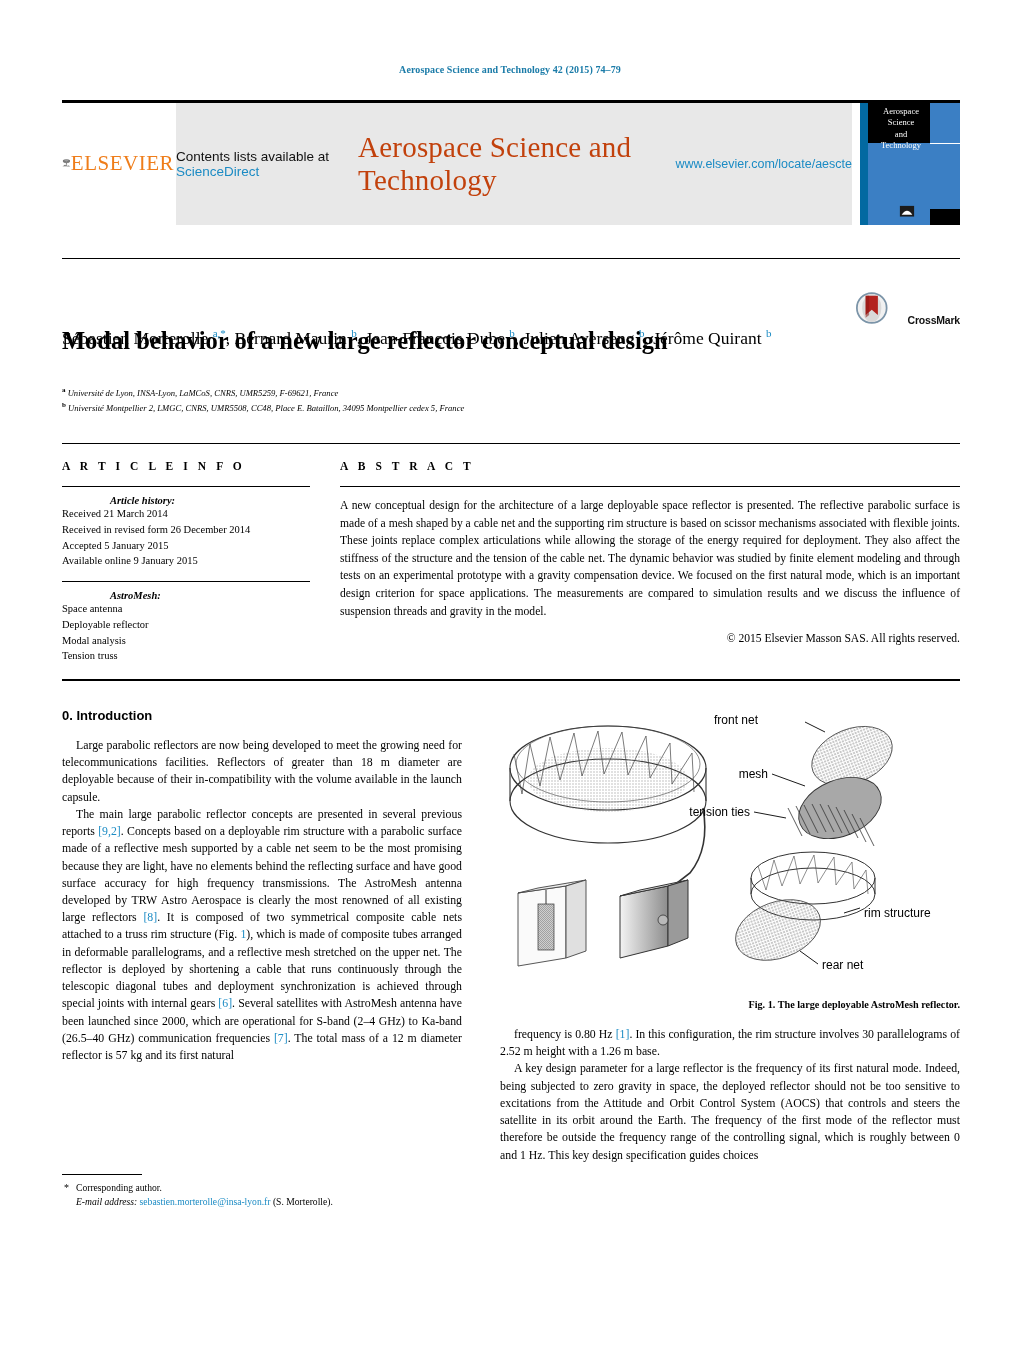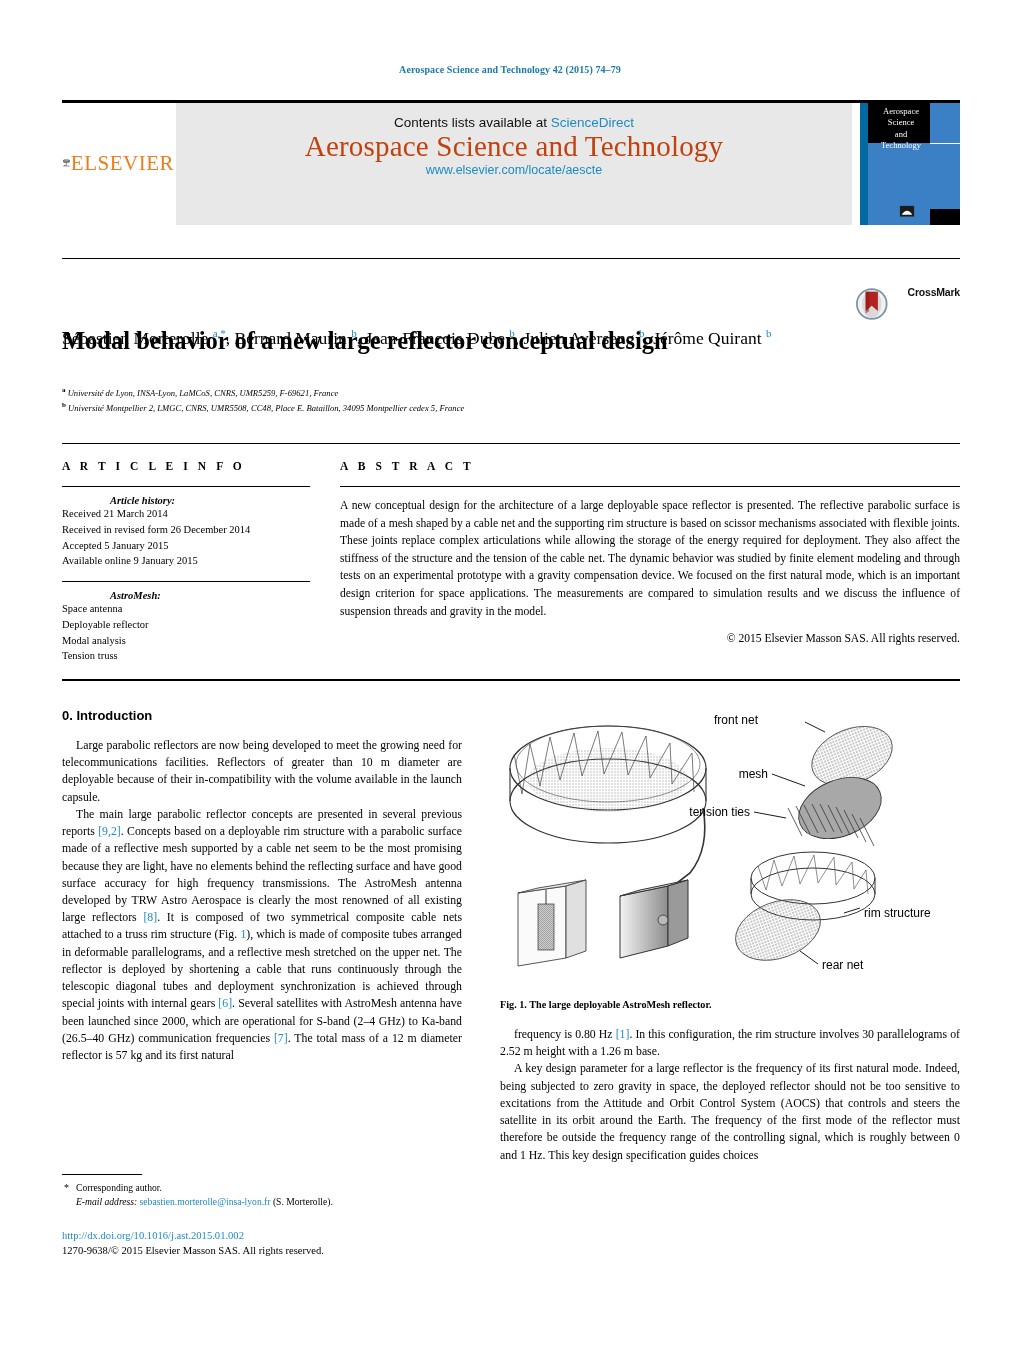--- a/index.html
+++ b/index.html
@@ -68,22 +68,22 @@
     font-size: 21px;
     letter-spacing: .5px;
     color: #ef7d1a;
     line-height: 1;
     margin-top: 1px;
   }
   .journal-banner {
     flex: 1 1 auto;
     background: #e8e8e8;
     display: flex;
-    flex-direction: column;
-    justify-content: flex-start;
+    flex-direction: row;
+    justify-content: center;
     align-items: center;
     padding: 12px 0 12px 0;
     box-sizing: border-box;
     margin-left: 2px;
   }
   .contents-line {
     font-family: "Liberation Sans", sans-serif;
     font-size: 13.5px;
     color: #111;
   }
@@ -202,21 +202,21 @@
   }
 
   
   .crossmark {
     position: absolute;
     top: 286px;
     left: 856px;
     width: 104px;
     height: 40px;
     display: flex;
-    align-items: flex-start;
+    align-items: flex-end;
     gap: 20px;
   }
   .crossmark-text {
     font-family: "Liberation Sans", sans-serif;
     font-size: 10.5px;
     font-weight: bold;
     color: #111;
     letter-spacing: -.2px;
   }
 
@@ -316,21 +316,21 @@
 
   
   .figure-box {
     width: 460px;
     height: 285px;
     position: relative;
   }
   .fig-caption {
     font-size: 10.2px;
     font-weight: bold;
-    text-align: left;
+    text-align: right;
     margin-top: 6px;
     margin-bottom: 16px;
   }
   .fig-caption .num { font-weight: bold; }
 
   
   .footnote {
     position: absolute;
     left: 62px;
     top: 1174px;
@@ -482,21 +482,21 @@
     <div class="col-head">A B S T R A C T</div>
     <div class="abs-hr"></div>
     <div class="abs-body">A new conceptual design for the architecture of a large deployable space reflector is presented. The reflective parabolic surface is made of a mesh shaped by a cable net and the supporting rim structure is based on scissor mechanisms associated with flexible joints. These joints replace complex articulations while allowing the storage of the energy required for deployment. They also affect the stiffness of the structure and the tension of the cable net. The dynamic behavior was studied by finite element modeling and through tests on an experimental prototype with a gravity compensation device. We focused on the first natural mode, which is an important design criterion for space applications. The measurements are compared to simulation results and we discuss the influence of suspension threads and gravity in the model.</div>
     <div class="abs-copy">© 2015 Elsevier Masson SAS. All rights reserved.</div>
   </div>
 
   <div class="meta-rule-bottom"></div>
 
   <div class="col-left">
     <div class="section-head">0. Introduction</div>
-    <p class="body-text">Large parabolic reflectors are now being developed to meet the growing need for telecommunications facilities. Reflectors of greater than 10 m diameter are deployable because of their in-compatibility with the volume available in the launch capsule.</p>
+    <p class="body-text">Large parabolic reflectors are now being developed to meet the growing need for telecommunications facilities. Reflectors of greater than 18 m diameter are deployable because of their in-compatibility with the volume available in the launch capsule.</p>
     <p class="body-text" id="left-p2">The main large parabolic reflector concepts are presented in several previous reports <span class="cit">[9,2]</span>. Concepts based on a deployable rim structure with a parabolic surface made of a reflective mesh supported by a cable net seem to be the most promising because they are light, have no elements behind the reflecting surface and have good surface accuracy for high frequency transmissions. The AstroMesh antenna developed by TRW Astro Aerospace is clearly the most renowned of all existing large reflectors <span class="cit">[8]</span>. It is composed of two symmetrical composite cable nets attached to a truss rim structure (Fig. <span class="cit">1</span>), which is made of composite tubes arranged in deformable parallelograms, and a reflective mesh stretched on the upper net. The reflector is deployed by shortening a cable that runs continuously through the telescopic diagonal tubes and deployment synchronization is achieved through special joints with internal gears <span class="cit">[6]</span>. Several satellites with AstroMesh antenna have been launched since 2000, which are operational for S-band (2–4 GHz) to Ka-band (26.5–40 GHz) communication frequencies <span class="cit">[7]</span>. The total mass of a 12 m diameter reflector is 57 kg and its first natural</p>
   </div>
 
   <div class="col-right">
 
     <div class="figure-box">
       <svg width="460" height="285" viewBox="0 0 460 285">
         <defs>
           <pattern id="dots" width="3" height="3" patternUnits="userSpaceOnUse">
             <circle cx="1" cy="1" r=".7" fill="#666"></circle>
@@ -593,18 +593,14 @@
       <span class="fn-star">*</span>
       <span>Corresponding author.</span>
     </div>
     <div class="fn-line">
       <span class="fn-email-label">E-mail address:</span>
       <span class="fn-link">sebastien.morterolle@insa-lyon.fr</span>
       <span>(S. Morterolle).</span>
     </div>
   </div>
 
-  <div class="doi-block">
-    <div class="doi-line">http://dx.doi.org/10.1016/j.ast.2015.01.002</div>
-    <div class="issn-line">1270-9638/© 2015 Elsevier Masson SAS. All rights reserved.</div>
-  </div>
 
 </div>
 
 </body></html>

